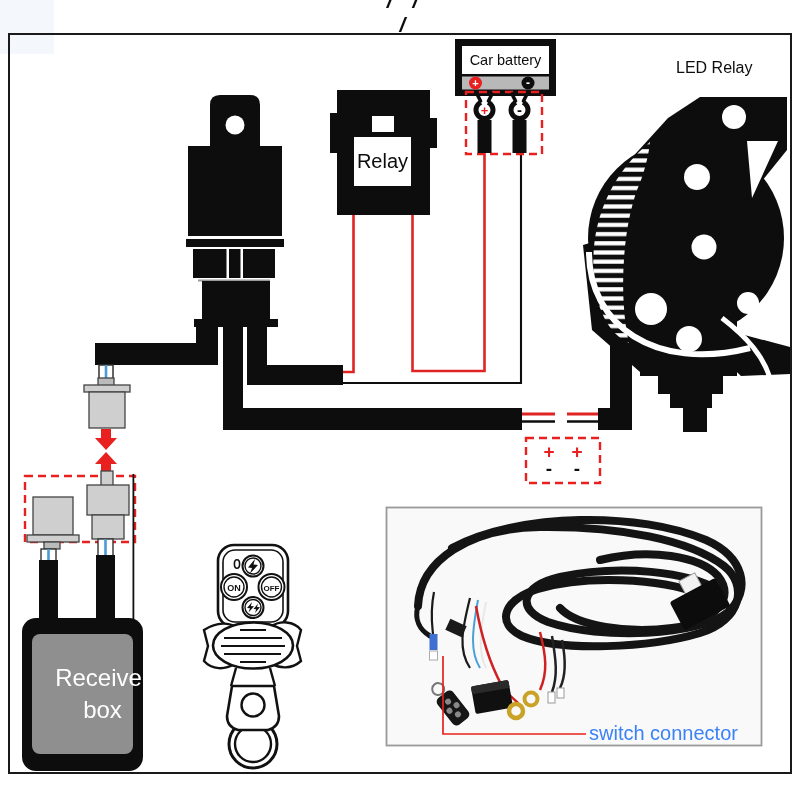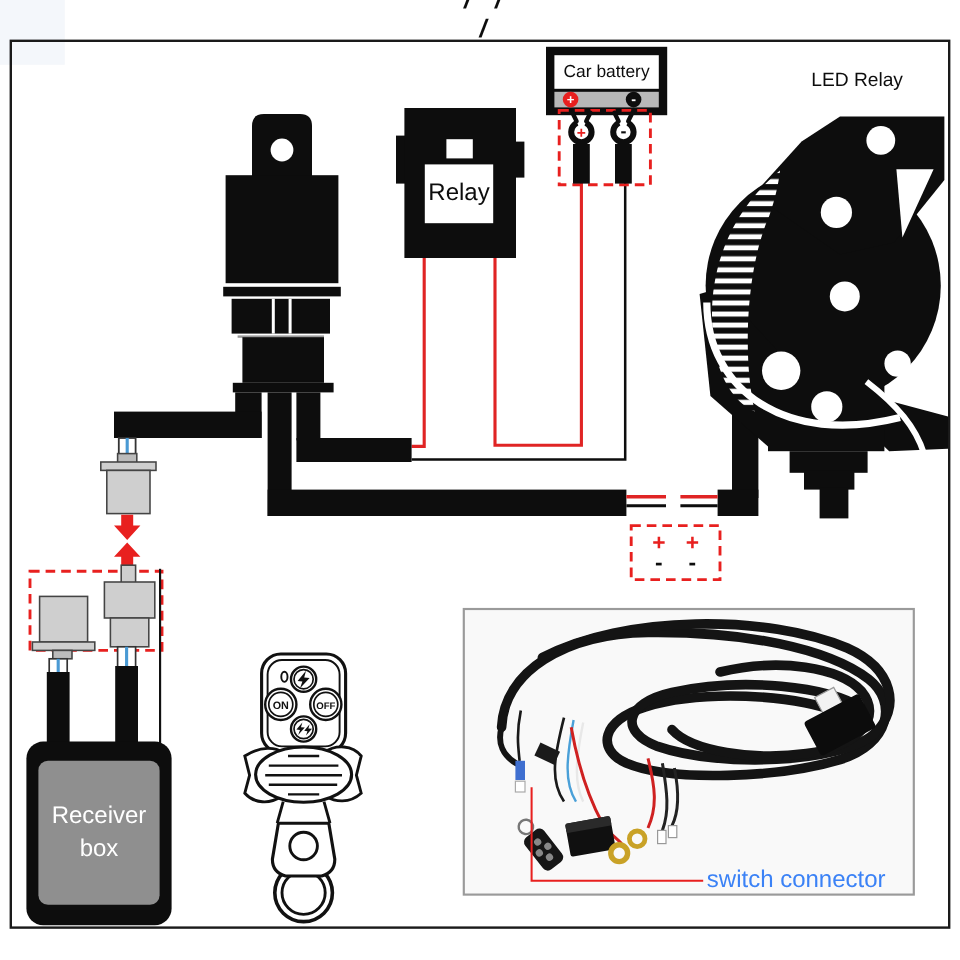--- a/index.html
+++ b/index.html
@@ -10,21 +10,21 @@
   #gfx{position:absolute;left:0;top:0;}
   .lbl{position:absolute;display:flex;align-items:center;justify-content:center;
        color:#0d0d0d;white-space:pre-line;text-align:center;}
   .lbl.white{color:#fff;}
   #slashes{left:376px;top:-2px;width:60px;height:30px;font-size:21px;font-weight:bold;
            font-style:italic;letter-spacing:7px;}
   #lbl-battery{left:462px;top:47px;width:87px;height:26px;font-size:14.5px;font-weight:normal;}
   #lbl-relay{left:188px;top:146px;width:94px;height:90px;font-size:21px;}
   #lbl-fuse{left:354px;top:137px;width:57px;height:49px;font-size:20px;}
   #lbl-led{left:676px;top:58px;width:120px;height:20px;font-size:16px;justify-content:flex-start;}
-  #lbl-receiver{left:32px;top:634px;width:101px;height:120px;font-size:20px;line-height:1.35;}
+  #lbl-receiver{left:32px;top:634px;width:101px;height:120px;font-size:24px;line-height:1.35;padding-left:20px;}
   #lbl-switch{left:589px;top:720px;width:170px;height:26px;font-size:20px;color:#3b82f6;justify-content:flex-start;}
 </style>
 </head>
 <body>
 
 <div id="canvas">
 
 <svg id="gfx" width="800" height="800" viewBox="0 0 800 800">
   <defs>
     <pattern id="fins" width="10" height="9.2" patternUnits="userSpaceOnUse">

